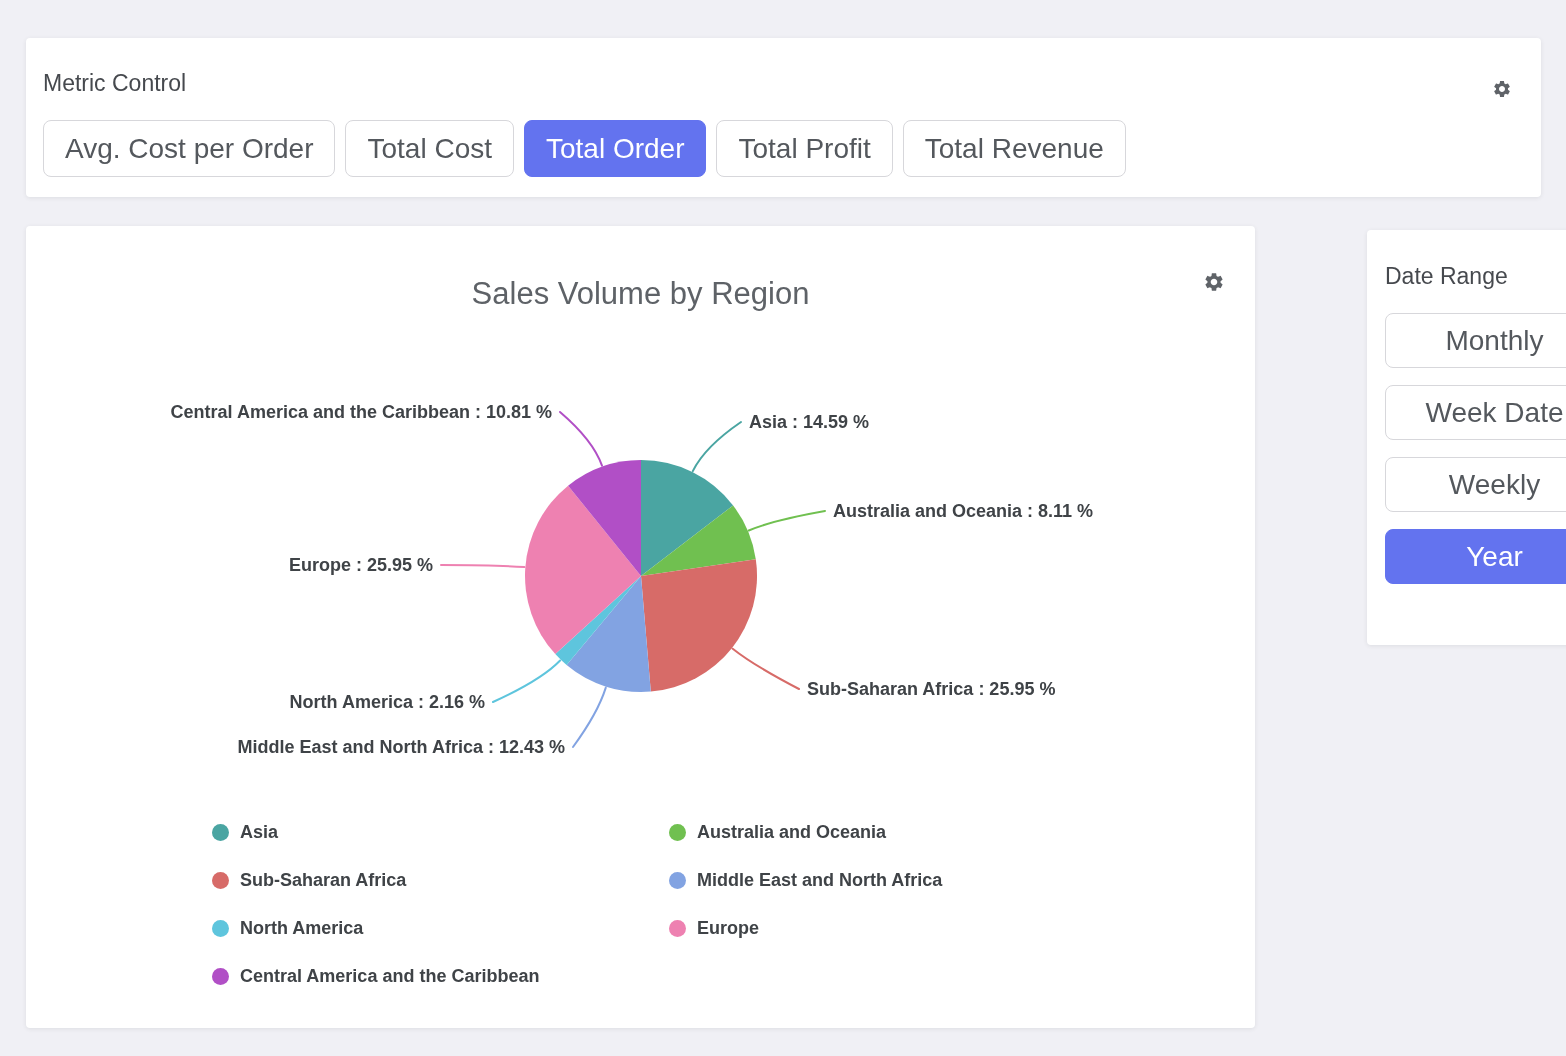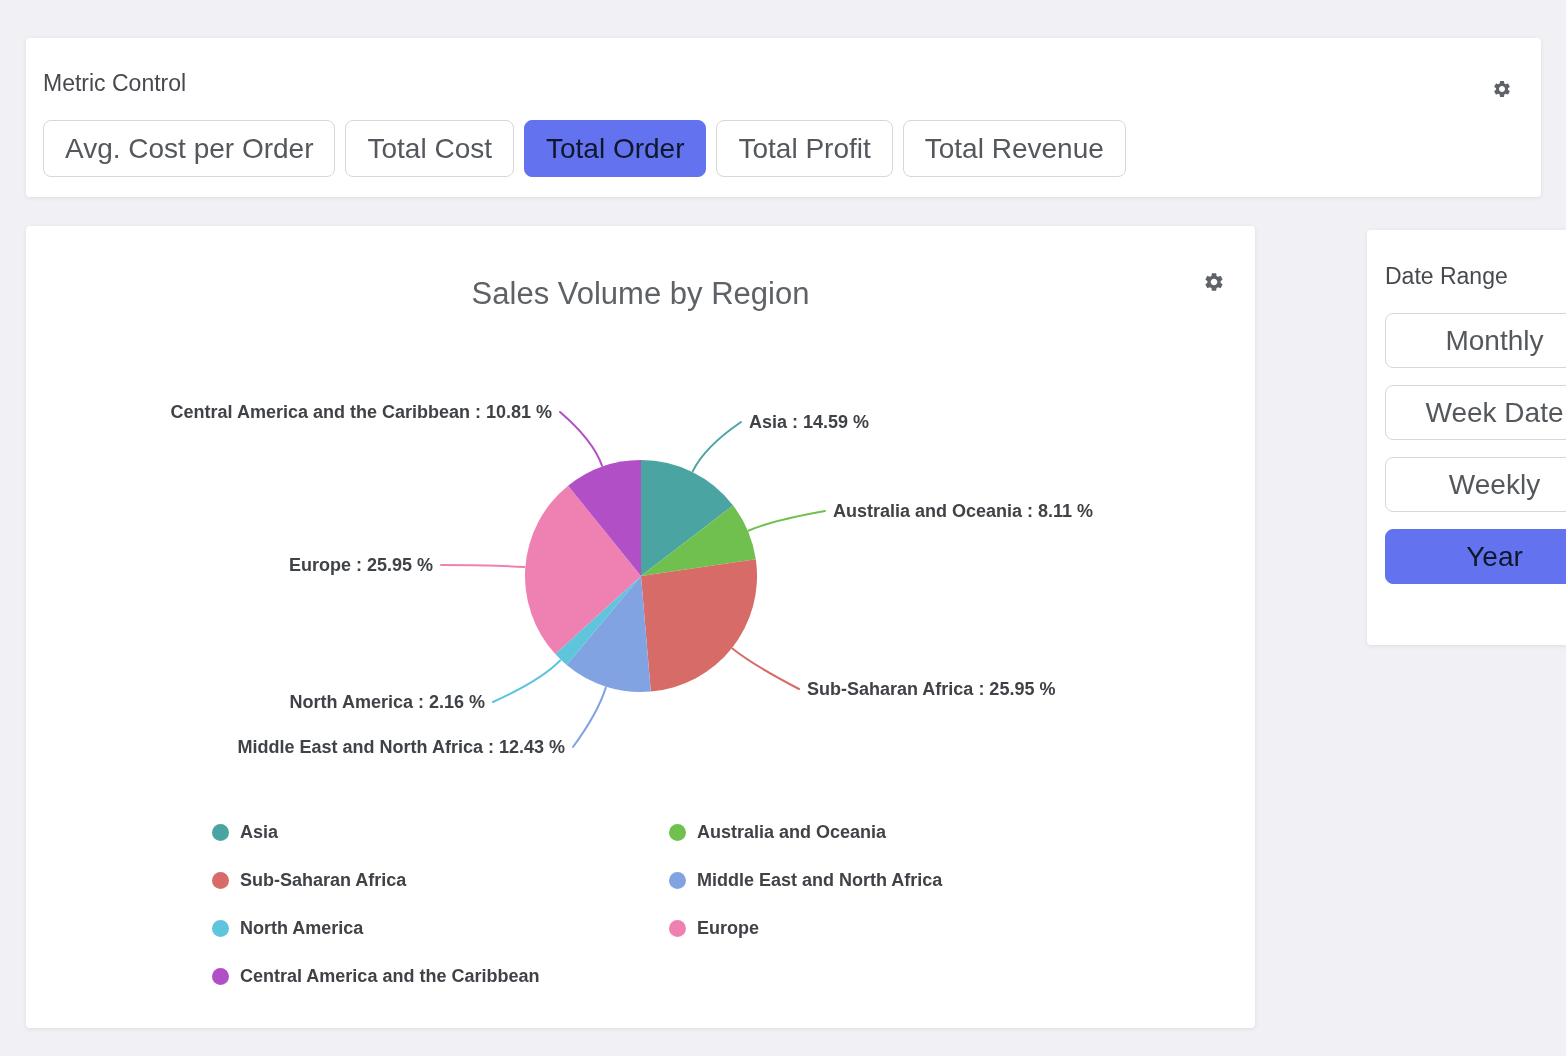--- a/index.html
+++ b/index.html
@@ -23,21 +23,21 @@
   .metric-panel .panel-title { left:17px; top:32px; }
   .metric-buttons {
     position:absolute; left:17px; top:82px; display:flex; gap:10px;
   }
   .pill {
     height:57px; padding:0 21px; font-family:"Liberation Sans",sans-serif;
     font-size:28px; color:#54585d; background:#ffffff;
     border:1px solid #d7d7db; border-radius:8px; cursor:pointer;
     white-space:nowrap;
   }
-  .pill.active { background:#6373ef; border-color:#6373ef; color:#0f172a; }
+  .pill.active { background:#6373ef; border-color:#6373ef; color:#ffffff; }
   .gear { position:absolute; cursor:pointer; }
   .gear svg { display:block; }
   .metric-panel .gear { right:29px; top:41px; }
   
   .chart-panel { left:26px; top:226px; width:1229px; height:802px; }
   .chart-title {
     position:absolute; top:50px; left:0; width:100%;
     text-align:center; font-size:31px; color:#5e6267; font-weight:400;
   }
   .chart-panel .gear { right:30px; top:45px; }

